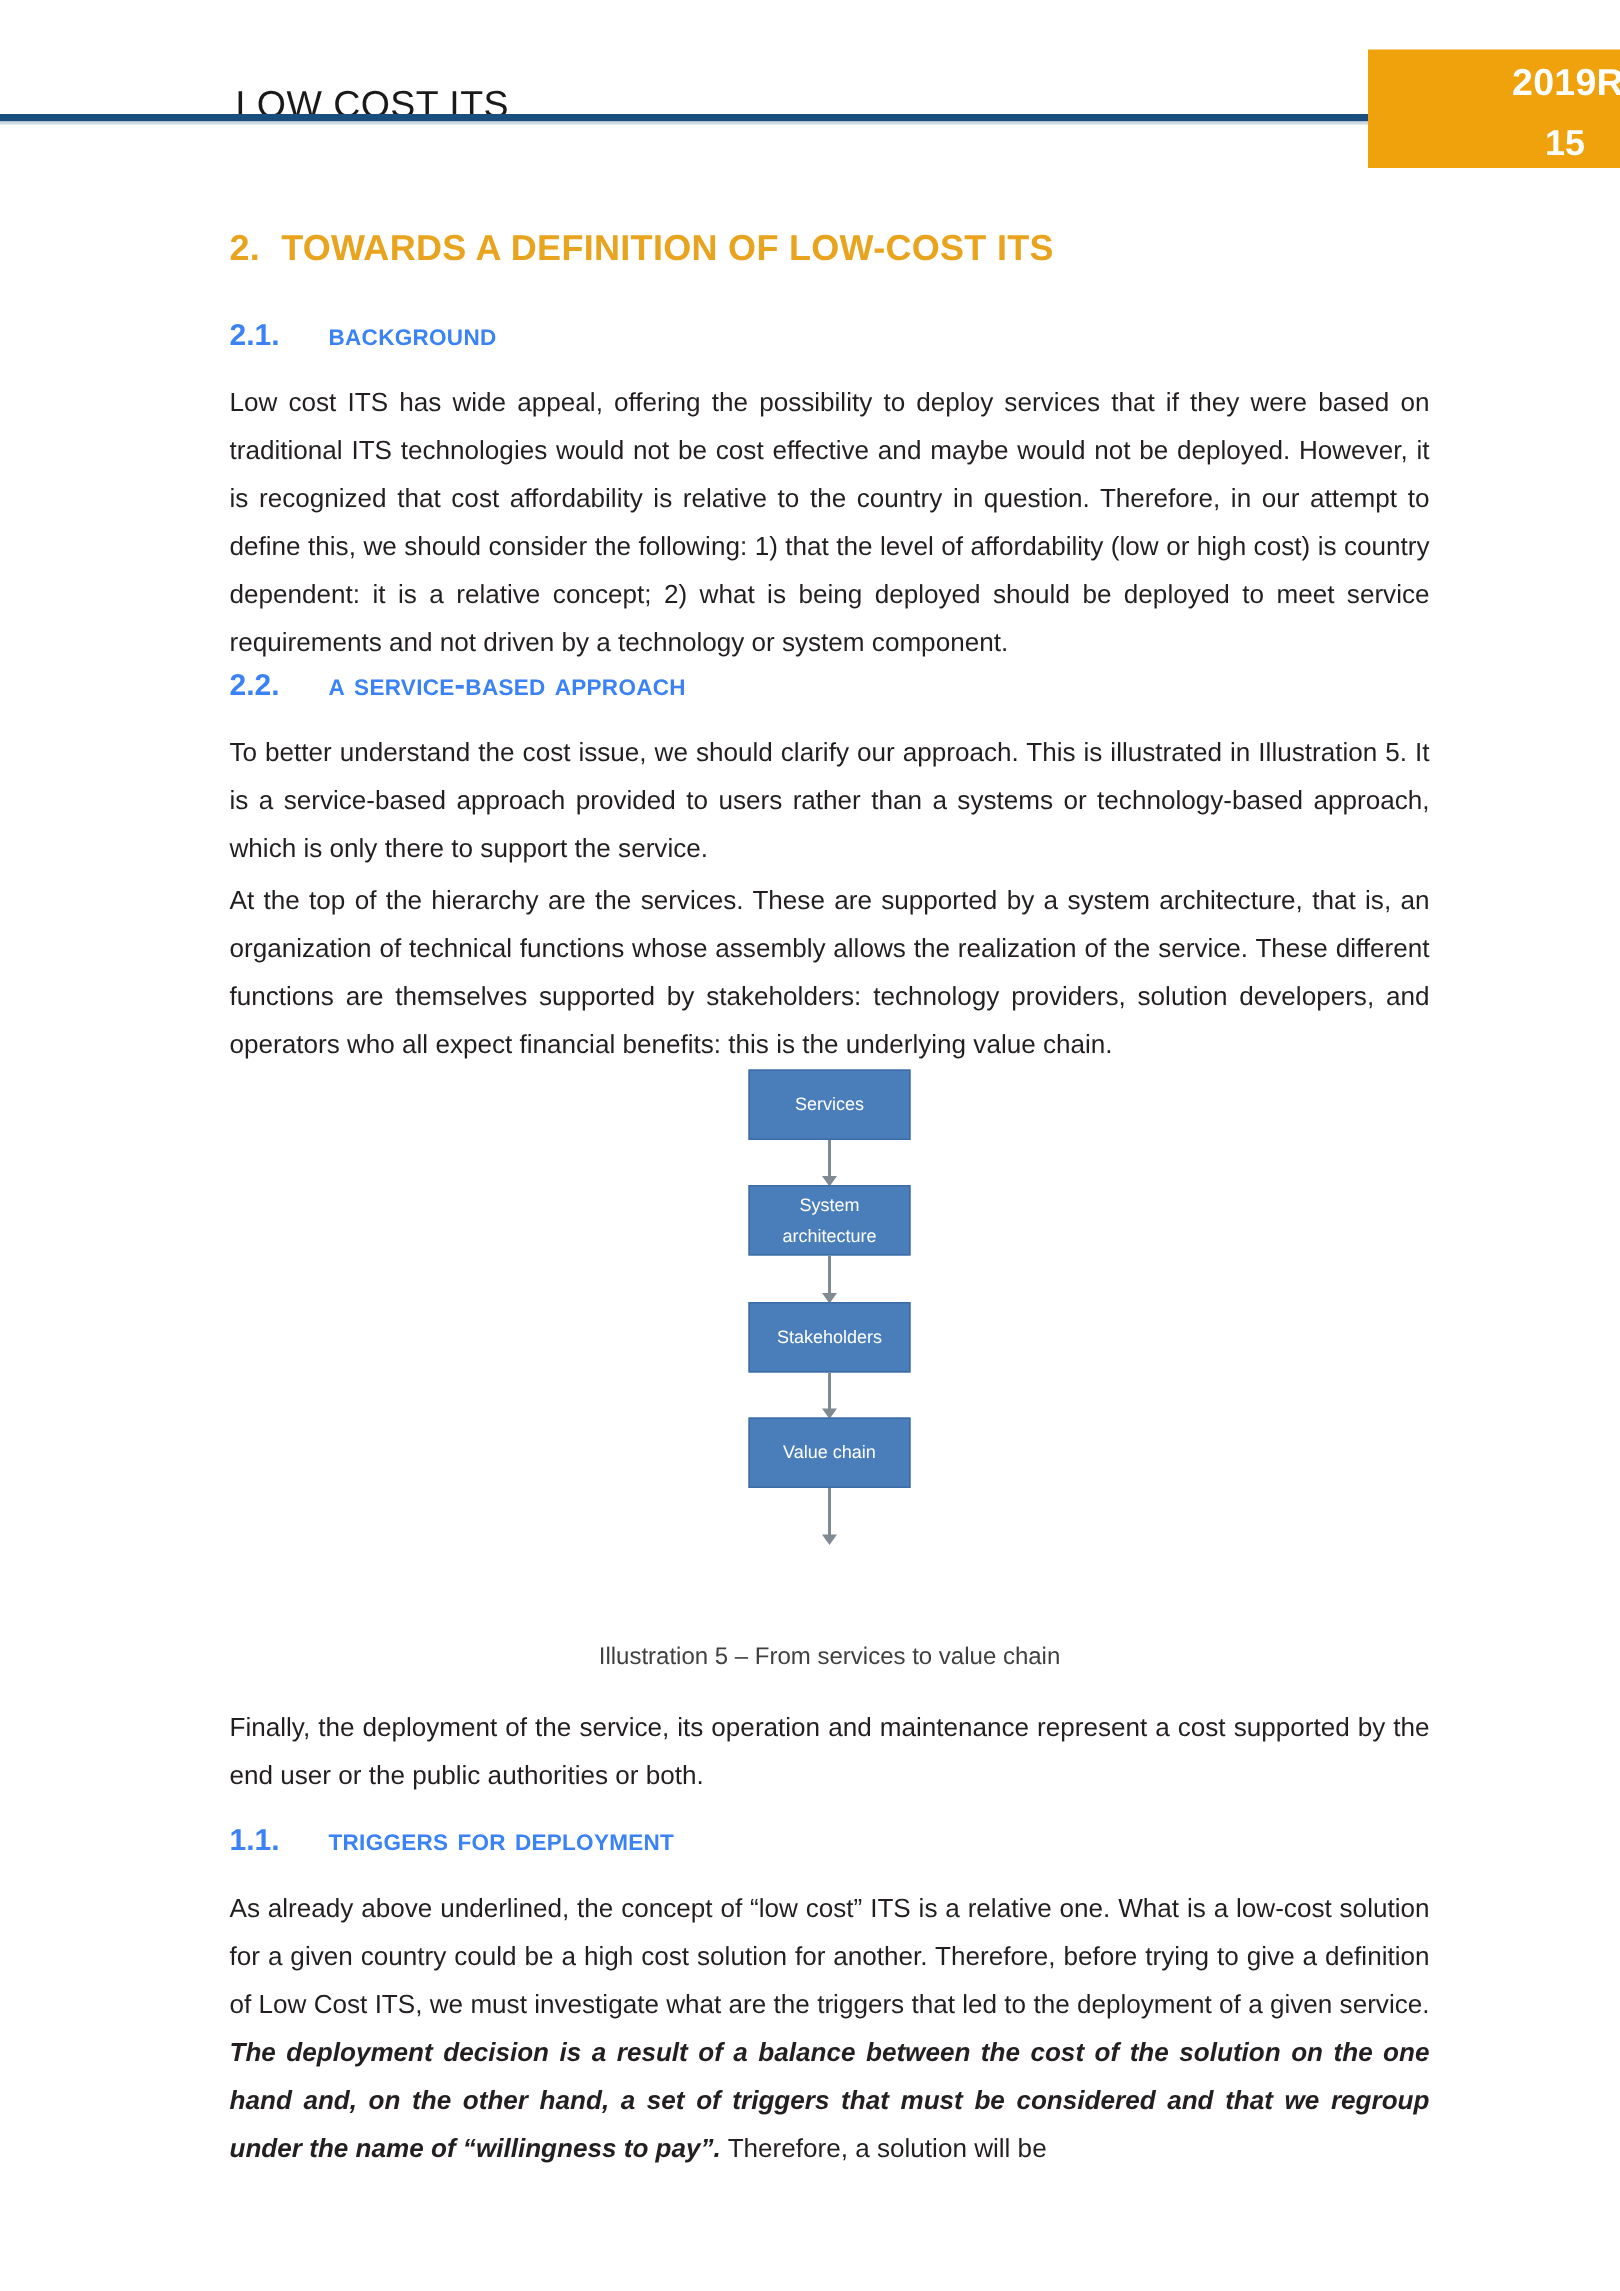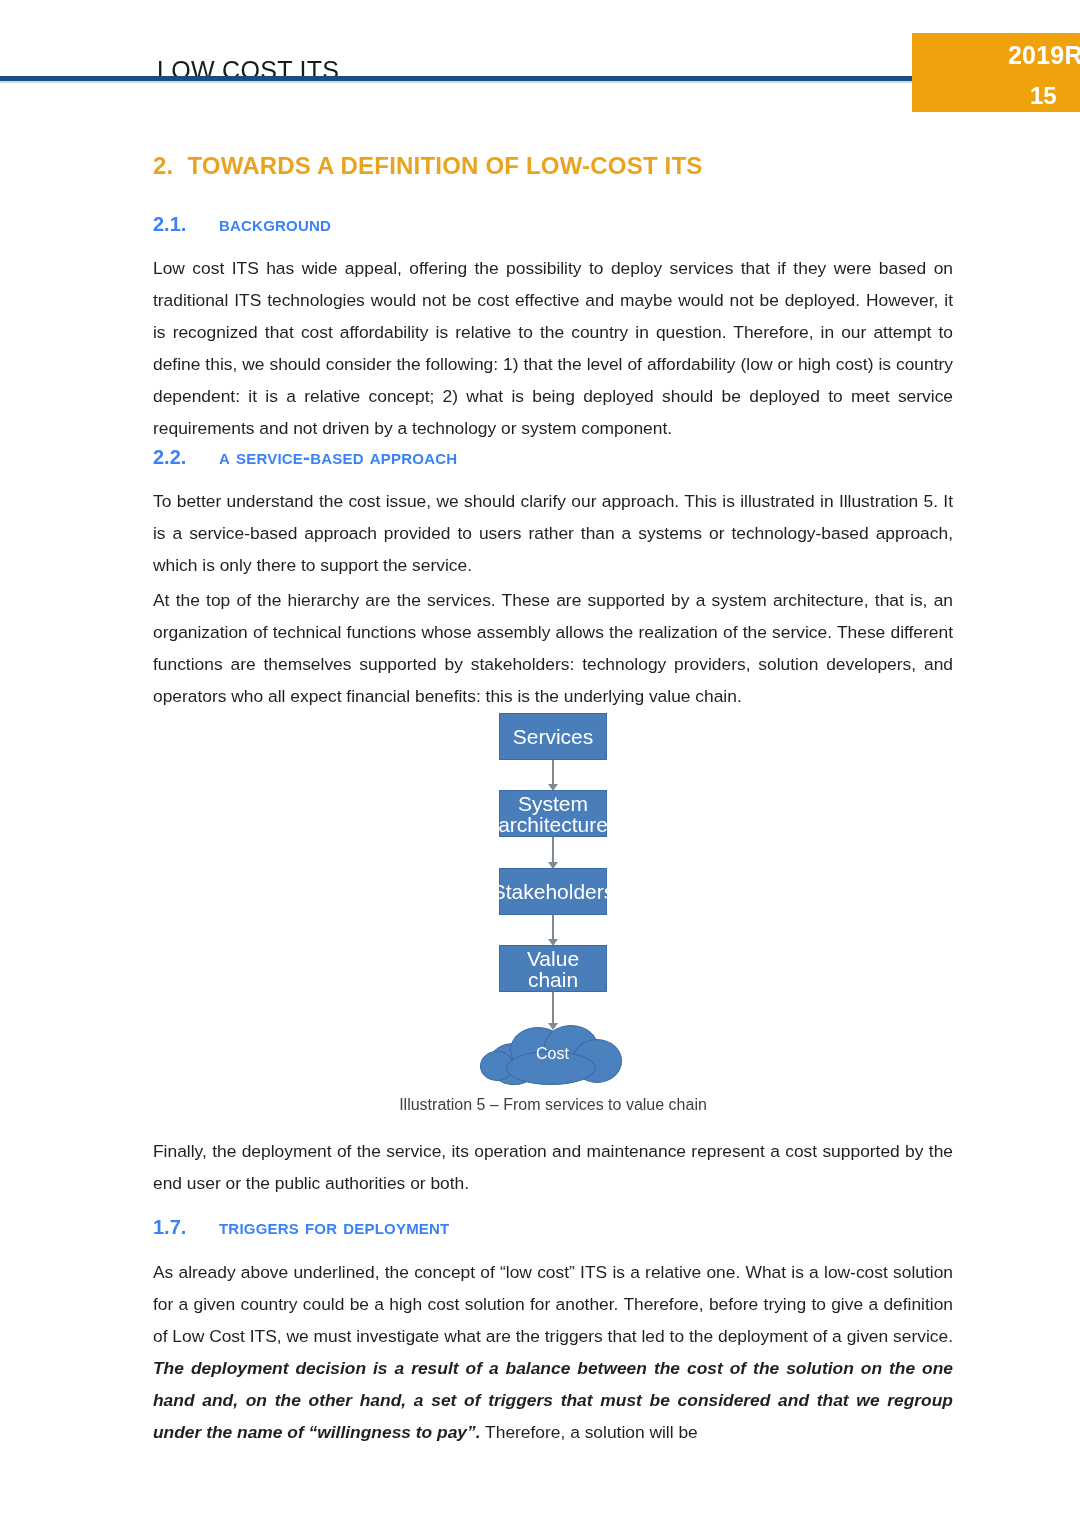--- a/index.html
+++ b/index.html
@@ -149,21 +149,21 @@
     top: 705px;
     width: 800px;
     height: 395px;
   }
   .dbox {
     position: absolute;
     background: #4a7ebb;
     border: 1px solid #3c6ca5;
     color: #ffffff;
     font-family: "Liberation Sans", sans-serif;
-    font-size: 21px;
+    font-size: 12px;
     line-height: 21px;
     display: flex;
     align-items: center;
     justify-content: center;
     text-align: center;
     box-sizing: border-box;
   }
   .dbox-services     { left: 346px; top: 8px;   width: 108px; height: 47px; }
   .dbox-architecture { left: 346px; top: 85px;  width: 108px; height: 47px; }
   .dbox-stakeholders { left: 346px; top: 163px; width: 108px; height: 47px; }
@@ -272,34 +272,25 @@
 
     <div class="dbox dbox-architecture">System architecture</div>
     <div class="arrow arrow-2"></div>
 
     <div class="dbox dbox-stakeholders">Stakeholders</div>
     <div class="arrow arrow-3"></div>
 
     <div class="dbox dbox-valuechain">Value chain</div>
     <div class="arrow arrow-4"></div>
 
-    <div class="cloud">
-      <span class="lobe l1"></span>
-      <span class="lobe l2"></span>
-      <span class="lobe l3"></span>
-      <span class="lobe l4"></span>
-      <span class="lobe l6"></span>
-      <span class="lobe l5"></span>
-      <div class="cloud-label">Cost</div>
-    </div>
   </div>
 
   <div class="caption">Illustration 5 – From services to value chain</div>
 
   <p class="body" style="top:1135px;">Finally, the deployment of the service, its operation and maintenance represent a cost supported by the end user or the public authorities or both.</p>
 
   <h2 class="subsection" style="top:1215px;">
-    <span class="num">1.7.</span><span class="sc">Triggers for deployment</span>
+    <span class="num">1.1.</span><span class="sc">Triggers for deployment</span>
   </h2>
 
   <p class="body" style="top:1256px;"><span>As already above underlined, the concept of “low cost” ITS is a relative one. What is a low-cost solution for a given country could be a high cost solution for another. Therefore, before trying to give a definition of Low Cost ITS, we must investigate what are the triggers that led to the deployment of a given service. </span><b class="bi">The deployment decision is a result of a balance between the cost of the solution on the one hand and, on the other hand, a set of triggers that must be considered and that we regroup under the name of “willingness to pay”.</b><span> Therefore, a solution will be</span></p>
 
 </div>
 
 </body></html>

